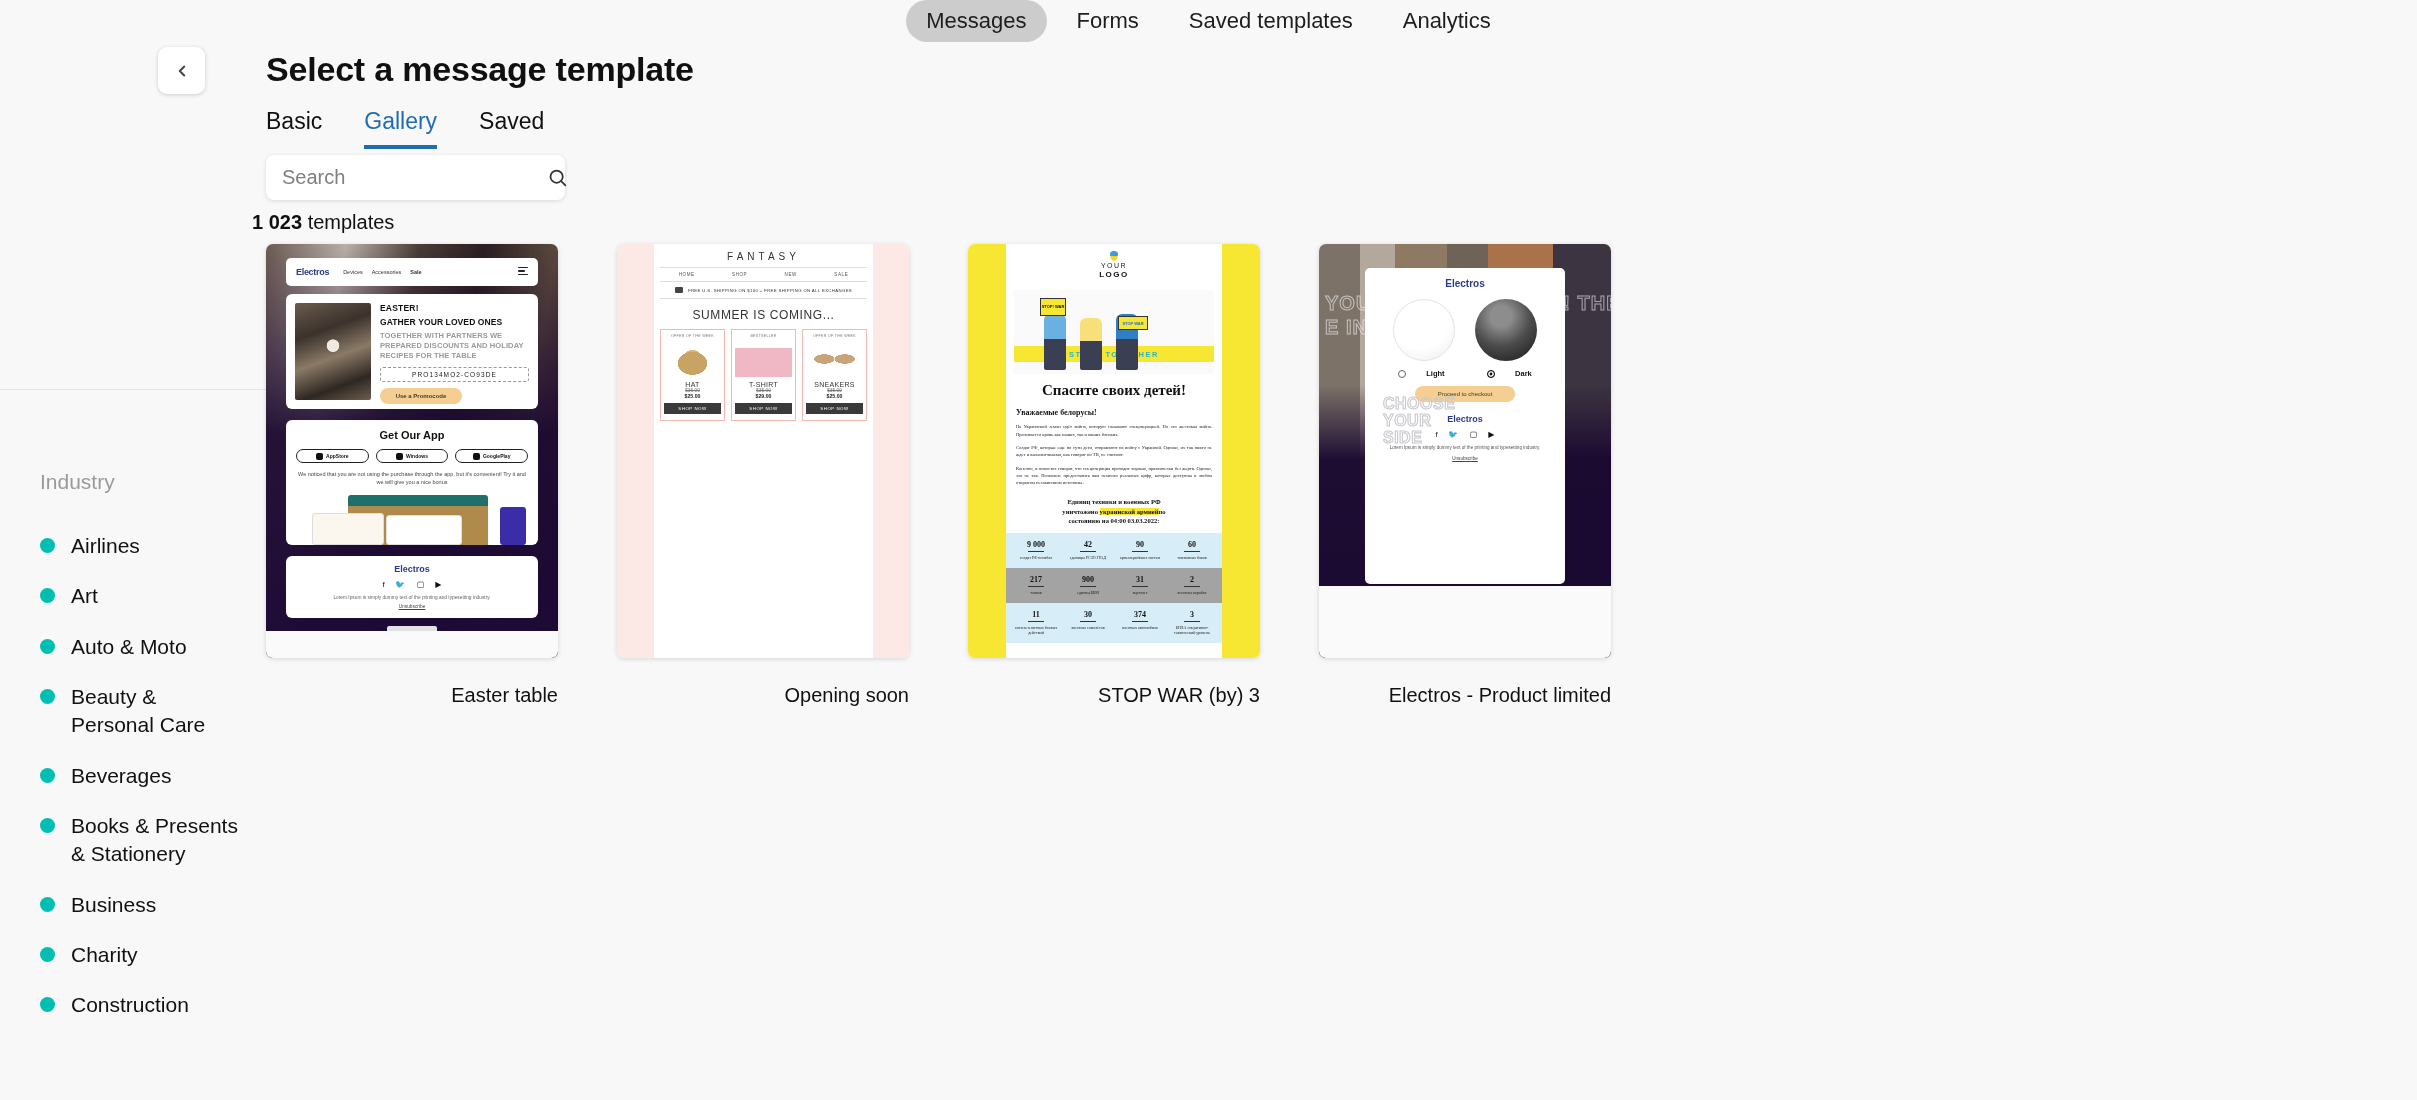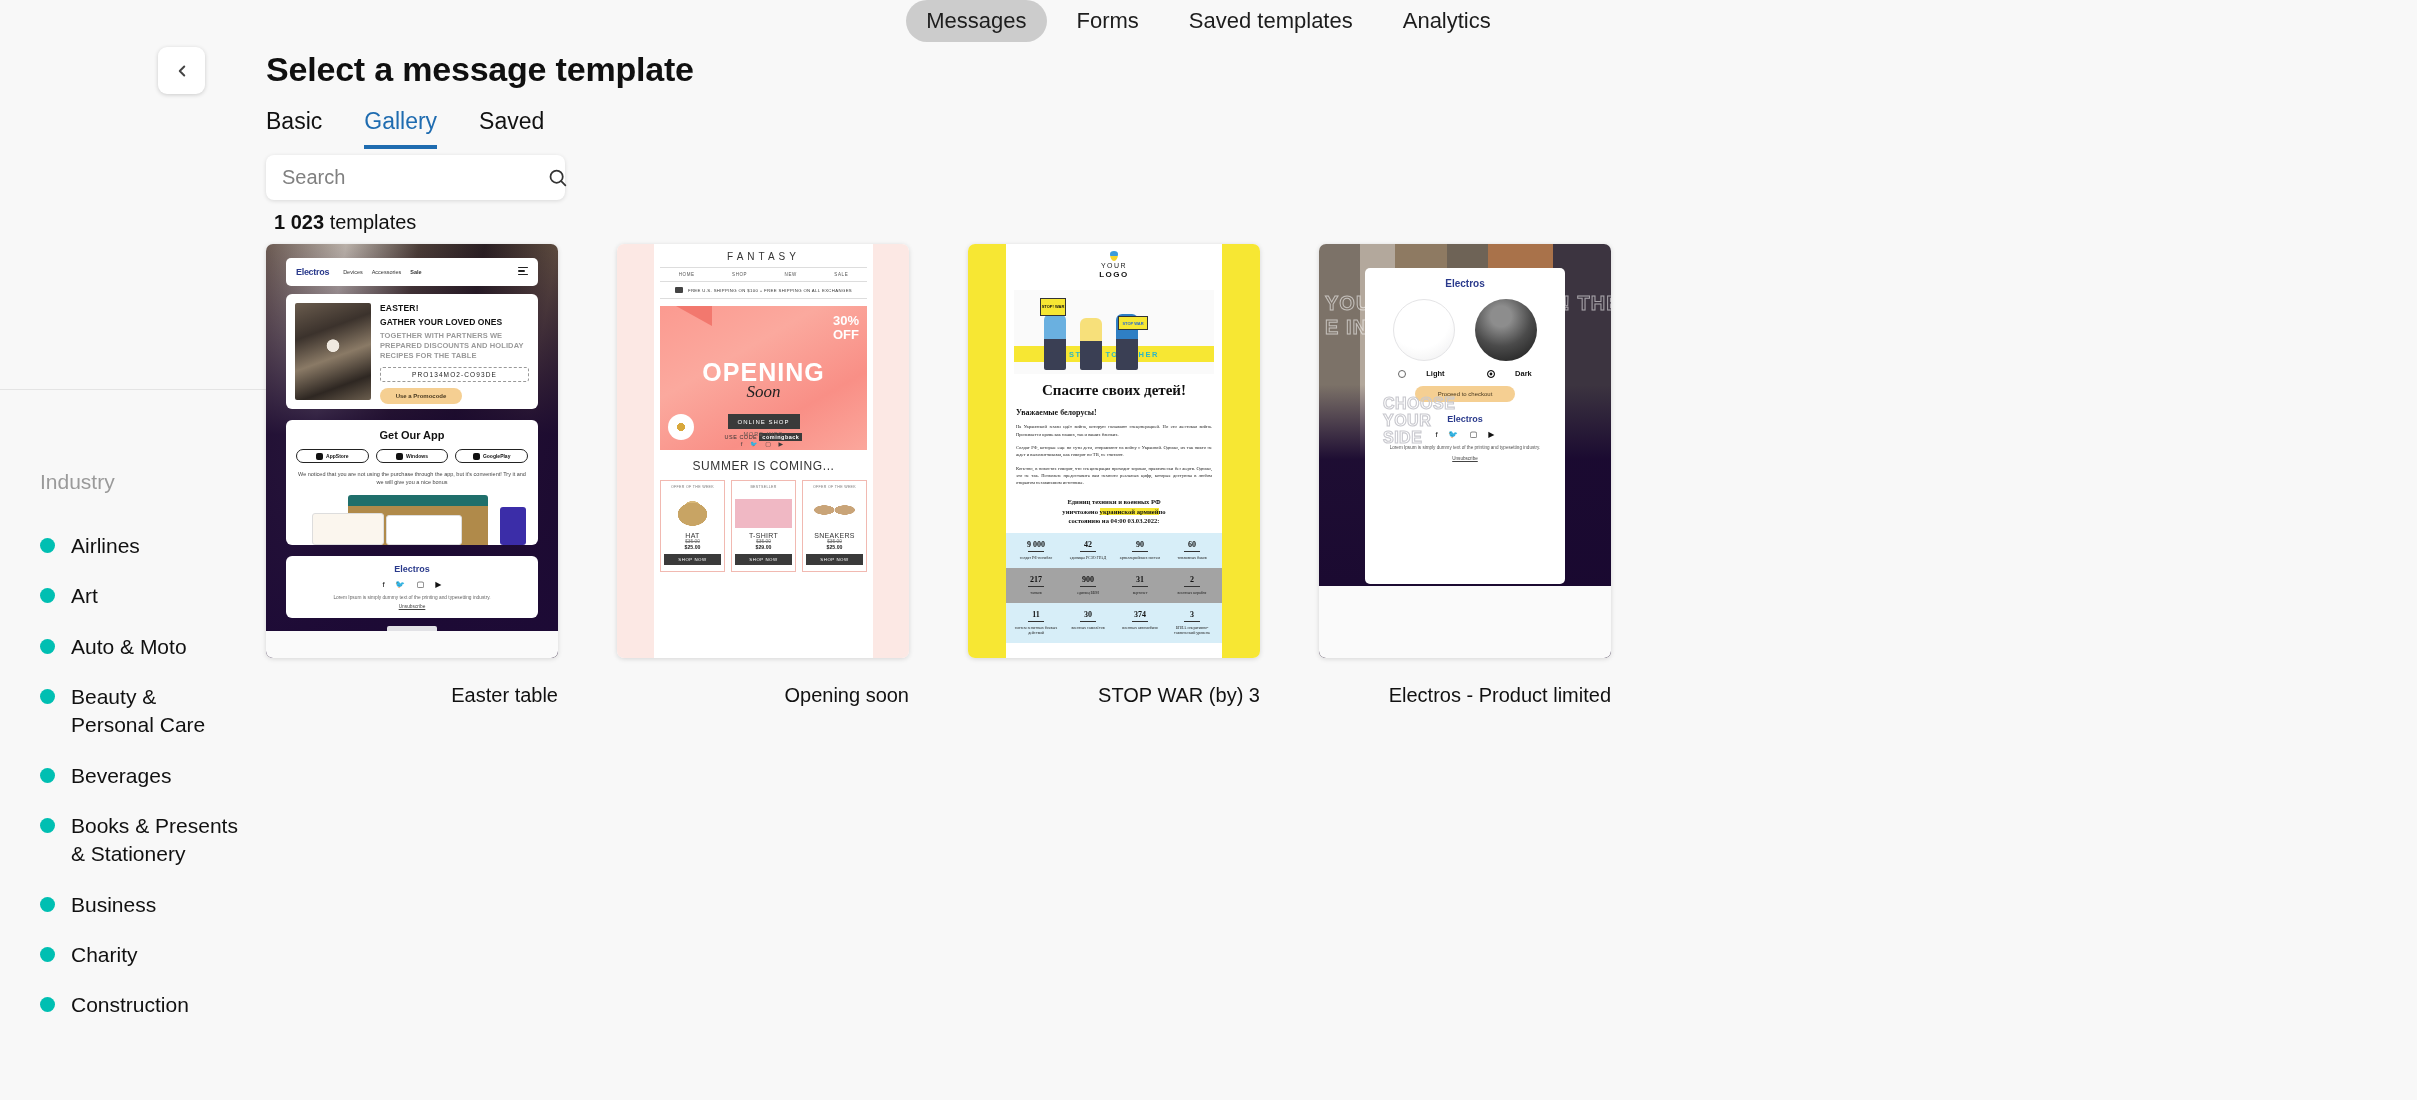--- a/index.html
+++ b/index.html
@@ -99,21 +99,21 @@
   }
   .search-input {
     flex: 1; border: none; outline: none; background: transparent;
     font-family: "Liberation Sans", sans-serif;
     font-size: 20px; color: #222;
   }
   .search-input::placeholder { color: #808080; }
   .search-icon { flex: 0 0 auto; display: flex; cursor: pointer; }
 
   .count-row {
-    position: absolute; left: 274px; top: 211px;
+    position: absolute; left: 252px; top: 211px;
     font-size: 20px; color: #111;
   }
   .count-row b { font-weight: bold; }
   .count-row span.lbl { font-weight: normal; }
 
   
   .grid {
     position: absolute; left: 266px; top: 244px;
     display: flex; gap: 59px;
   }
@@ -488,37 +488,20 @@
         <div class="c2-nav">
           <span>HOME</span>
           <span>SHOP</span>
           <span>NEW</span>
           <span>SALE</span>
         </div>
         <div class="c2-ship">
           <span class="truck"></span>
           <span>FREE U.S. SHIPPING ON $100 + FREE SHIPPING ON ALL EXCHANGES</span>
         </div>
-        <div class="c2-hero">
-          <div class="fold"></div>
-          <div class="c2-off">
-            <div>30%</div>
-            <div>OFF</div>
-          </div>
-          <div class="c2-opening">OPENING</div>
-          <div class="c2-soon">Soon</div>
-          <div class="c2-shopbtn">ONLINE SHOP</div>
-          <div class="c2-code">
-            <span>USE CODE</span>
-            <b>comingback</b>
-          </div>
-          <div class="c2-more">MORE INFO</div>
-          <div class="c2-soc">f 🐦 ▢ ▶</div>
-          <div class="c2-daisy"></div>
-        </div>
         <div class="c2-summer">SUMMER IS COMING...</div>
         <div class="c2-prods">
           <div class="c2-prod">
             <div class="c2-tag">OFFER OF THE WEEK</div>
             <div class="c2-pimg hat"></div>
             <div class="c2-pname">HAT</div>
             <div class="c2-pold">$35.00</div>
             <div class="c2-pnew">$25.00</div>
             <div class="c2-pbtn">SHOP NOW</div>
           </div>

